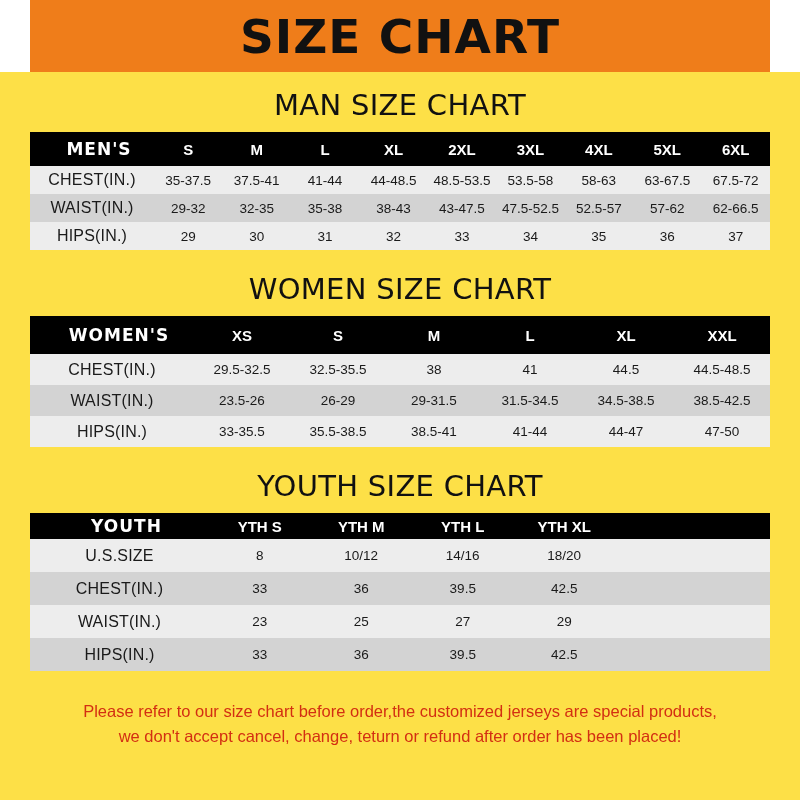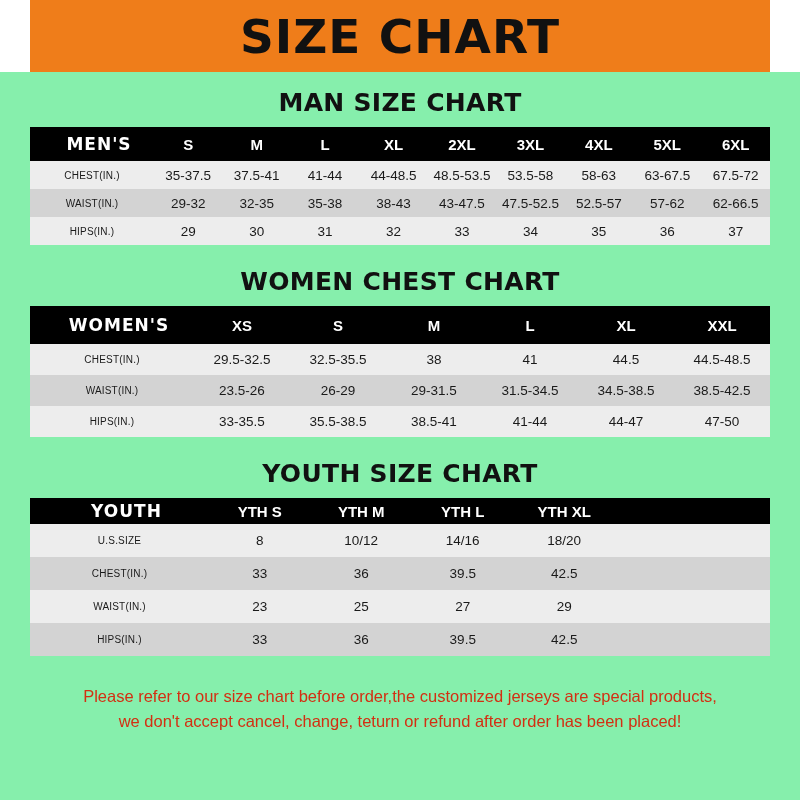--- a/index.html
+++ b/index.html
@@ -10,21 +10,21 @@
     width: 800px;
     height: 800px;
     background: #ffffff;
     font-family: "Liberation Sans", sans-serif;
     overflow: hidden;
   }
   .page {
     position: relative;
     width: 800px;
     height: 800px;
-    background: #86efac;
+    background: #fde047;
     box-sizing: border-box;
   }
   
   .header-band {
     position: relative;
     height: 72px;
     background: #ef7d1a;
     display: flex;
     align-items: center;
     justify-content: center;
@@ -51,22 +51,22 @@
     position: relative;
     z-index: 2;
   }
   .content {
     padding: 0 30px;
     box-sizing: border-box;
   }
   .section-title {
     text-align: center;
     font-family: "DejaVu Sans", sans-serif;
-    font-weight: bold;
-    font-size: 25px;
+    font-weight: normal;
+    font-size: 29px;
     color: #111111;
     letter-spacing: 0.3px;
   }
   .chart {
     width: 100%;
     border-collapse: collapse;
     table-layout: fixed;
   }
   .chart th, .chart td {
     text-align: center;
@@ -87,21 +87,21 @@
     text-align: center;
     padding-left: 14px;
     font-family: "DejaVu Sans", sans-serif;
     font-size: 17px;
     letter-spacing: 1px;
   }
   .chart tbody tr.odd td { background: #ededed; }
   .chart tbody tr.even td { background: #d3d3d3; }
   .chart tbody td.rowhead {
     text-align: center;
-    font-size: 10px;
+    font-size: 16px;
     letter-spacing: 0.2px;
     color: #1a1a1a;
     margin-left: 32px;
   }
   
   #men-chart thead th.rowhead { width: 110px; }
   #men-chart td.rowhead { width: 110px; }
   #women-chart thead th.rowhead { width: 150px; }
   #women-chart td.rowhead { width: 150px; }
   #youth-chart thead th.rowhead { width: 165px; }
@@ -192,21 +192,21 @@
           <td>33</td>
           <td>34</td>
           <td>35</td>
           <td>36</td>
           <td>37</td>
         </tr>
       </tbody>
     </table>
 
     <div class="gap-lg"></div>
-    <div class="section-title">WOMEN CHEST CHART</div>
+    <div class="section-title">WOMEN SIZE CHART</div>
     <div class="gap-sm"></div>
 
     <table class="chart" id="women-chart">
       <thead>
         <tr>
           <th class="rowhead">WOMEN'S</th>
           <th>XS</th>
           <th>S</th>
           <th>M</th>
           <th>L</th>

